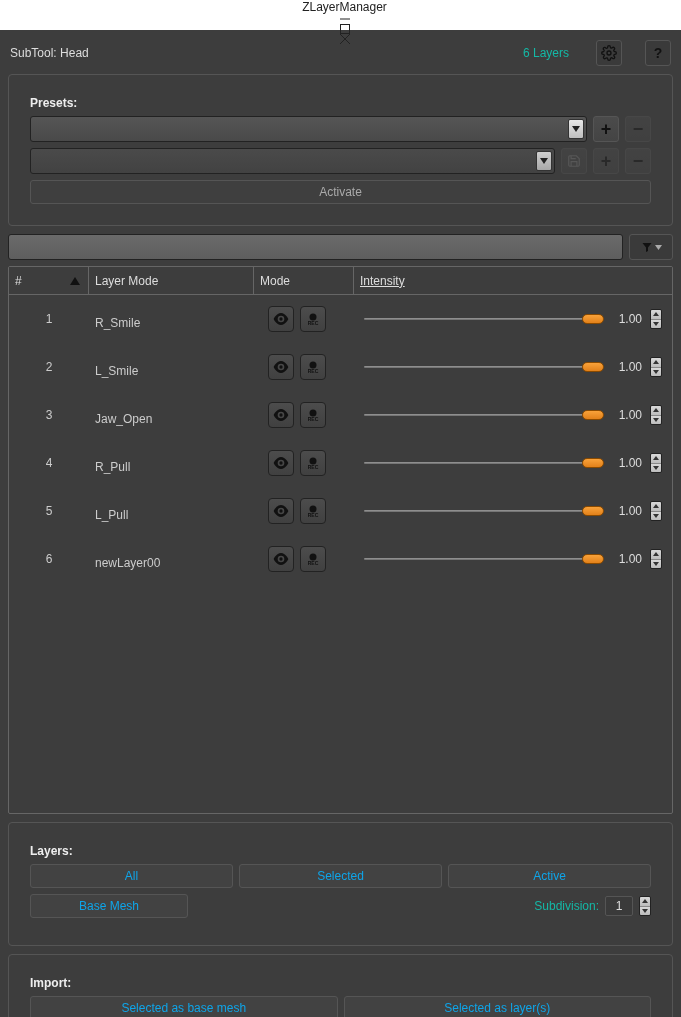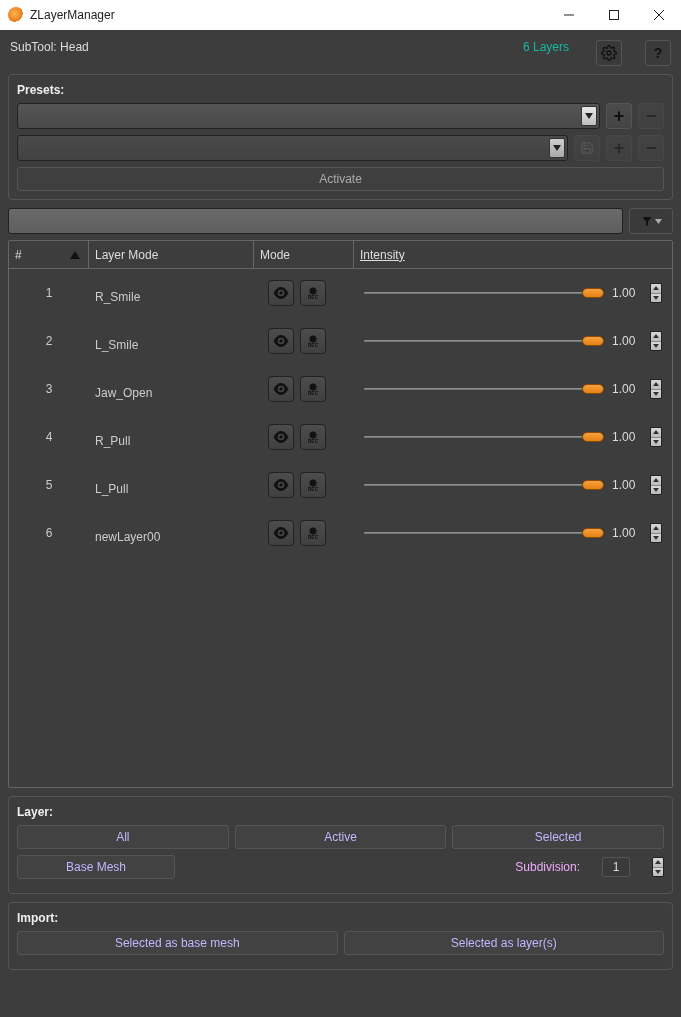--- a/index.html
+++ b/index.html
@@ -1,34 +1,34 @@
 <!DOCTYPE html>
 <html><head>
 <meta charset="utf-8">
 <style>
   * { box-sizing: border-box; margin: 0; padding: 0; font-family: "Segoe UI", Arial, sans-serif; }
   body { background: #3d3d3d; width: 681px; height: 1017px; overflow: hidden; color: #ccc; font-size: 12px; }
 
   
-  .titlebar { height: 30px; background: #fff; display: flex; align-items: center; padding: 0 0 0 8px; color: #222; }
+  .titlebar { height: 30px; background: #fff; display: flex; align-items: center; padding: 0 0 0 8px; color: #222; flex-direction: column; }
   .titlebar .logo { width: 16px; height: 16px; background: radial-gradient(circle at 40% 40%, #ffb347, #e67e22 60%, #fff 62%); border-radius: 50%; margin-right: 6px; }
   .titlebar .title { flex: 1; font-size: 12px; }
   .titlebar .winbtn { width: 45px; height: 30px; display: flex; align-items: center; justify-content: center; }
   .titlebar .winbtn svg { stroke: #222; }
 
   .body-inner { padding: 0 0; }
 
   
-  .subheader { display: flex; align-items: flex-start; padding: 10px 10px 8px 10px; gap: 23px; }
+  .subheader { display: flex; align-items: center; padding: 10px 10px 8px 10px; gap: 23px; }
   .subheader .label { flex: 1; color: #ddd; }
   .subheader .count { color: #14b8a6; margin-right: 4px; }
   .iconbtn { width: 26px; height: 26px; background: #3a3a3a; border: 1px solid #555; border-radius: 3px; display: flex; align-items: center; justify-content: center; }
 
   
-  .panel { border: 1px solid #555; border-radius: 4px; margin: 0 8px 8px 8px; padding: 8px; }
+  .panel { border: 1px solid #555; border-radius: 4px; margin: 0 8px 8px 8px; padding: 21px; }
   .panel-title { font-weight: bold; color: #eee; margin-bottom: 6px; font-size: 12px; }
 
   
   .combo-row { display: flex; gap: 6px; margin-bottom: 6px; }
   .combo { flex: 1; height: 26px; background: linear-gradient(#555,#494949); border: 1px solid #222; border-radius: 3px; display: flex; align-items: center; justify-content: flex-end; padding: 0 2px 0 6px; }
   .combo .drop { width: 16px; height: 20px; background: linear-gradient(#e8e8e8,#bfbfbf); border: 1px solid #333; border-radius: 2px; display: flex; align-items: center; justify-content: center; }
   .sqbtn { width: 26px; height: 26px; background: linear-gradient(#4b4b4b,#444); border: 1px solid #555; border-radius: 3px; display: flex; align-items: center; justify-content: center; color: #111; font-size: 18px; font-weight: bold; }
   .sqbtn.dis { opacity: .45; }
   .widebutton { width: 100%; height: 24px; background: #3f3f3f; border: 1px solid #555; border-radius: 3px; display: flex; align-items: center; justify-content: center; color: #aaa; }
 
@@ -54,30 +54,30 @@
   .cell-num { width: 80px; text-align: center; }
   .cell-name { width: 165px; margin-top: 7px; }
   .cell-mode { width: 100px; display: flex; gap: 6px; align-items: center; padding-left: 14px;}
   .cell-int { flex: 1; display: flex; align-items: center; gap: 8px; padding-right: 10px; padding-left: 10px;}
 
   .modebtn { width: 26px; height: 26px; background: linear-gradient(#4c4c4c,#404040); border: 1px solid #222; border-radius: 4px; display: flex; align-items: center; justify-content: center; }
 
   .slider { flex: 1; height: 20px; position: relative; }
   .slider .track { position: absolute; top: 9px; left: 0; right: 0; height: 2px; background: linear-gradient(#9a9a9a,#6a6a6a); border-radius: 1px; }
   .slider .thumb { position: absolute; top: 5px; right: 0; width: 22px; height: 10px; background: linear-gradient(#f9a23a,#e2811a); border-radius: 5px; border: 1px solid #8a4a00; }
-  .valuebox { width: 30px; color: #ddd; text-align: left; }
+  .valuebox { width: 30px; color: #ddd; text-align: right; }
   .spinner { width: 12px; height: 20px; display: flex; flex-direction: column; border: 1px solid #222; border-radius: 2px; overflow: hidden; }
   .spinner div { flex: 1; background: linear-gradient(#d8d8d8,#bcbcbc); display: flex; align-items: center; justify-content: center; }
   .spinner div:first-child { border-bottom: 1px solid #888; }
 
   
   .btnrow { display: flex; gap: 6px; margin-bottom: 6px; }
-  .btn { flex: 1; height: 24px; background: #424242; border: 1px solid #555; border-radius: 3px; display: flex; align-items: center; justify-content: center; color: #c4b5fd; }
-  .subd-row { display: flex; align-items: center; gap: 22px; }
-  .subd-row .label { margin-left: auto; color: #f0abfc; }
+  .btn { flex: 1; height: 24px; background: #424242; border: 1px solid #555; border-radius: 3px; display: flex; align-items: center; justify-content: center; color: #0ea5e9; }
+  .subd-row { display: flex; align-items: center; gap: 6px; }
+  .subd-row .label { margin-left: auto; color: #14b8a6; }
   .subd-row .numbox { width: 28px; height: 20px; background: #3a3a3a; border: 1px solid #555; border-radius: 2px; display: flex; align-items: center; justify-content: center; color: #ddd; }
 
   svg { display: block; }
 </style>
 </head>
 <body>
 
 <div class="titlebar">
   <div class="logo"></div>
   <div class="title">ZLayerManager</div>
@@ -430,25 +430,25 @@
                   <polygon points="0,0 6,0 3,4" fill="#333"></polygon>
                 </svg>
               </div>
             </div>
           </div>
         </div>
       </div>
   </div>
 
   <div class="panel" style="margin-top:8px;">
-    <div class="panel-title">Layer:</div>
+    <div class="panel-title">Layers:</div>
     <div class="btnrow">
       <div class="btn">All</div>
+      <div class="btn">Selected</div>
       <div class="btn">Active</div>
-      <div class="btn">Selected</div>
     </div>
     <div class="btnrow subd-row">
       <div class="btn" style="flex:0 0 158px;">Base Mesh</div>
       <span class="label">Subdivision:</span>
       <div class="numbox">1</div>
       <div class="spinner">
         <div>
             <svg width="6" height="4">
               <polygon points="3,0 6,4 0,4" fill="#333"></polygon>
             </svg>

